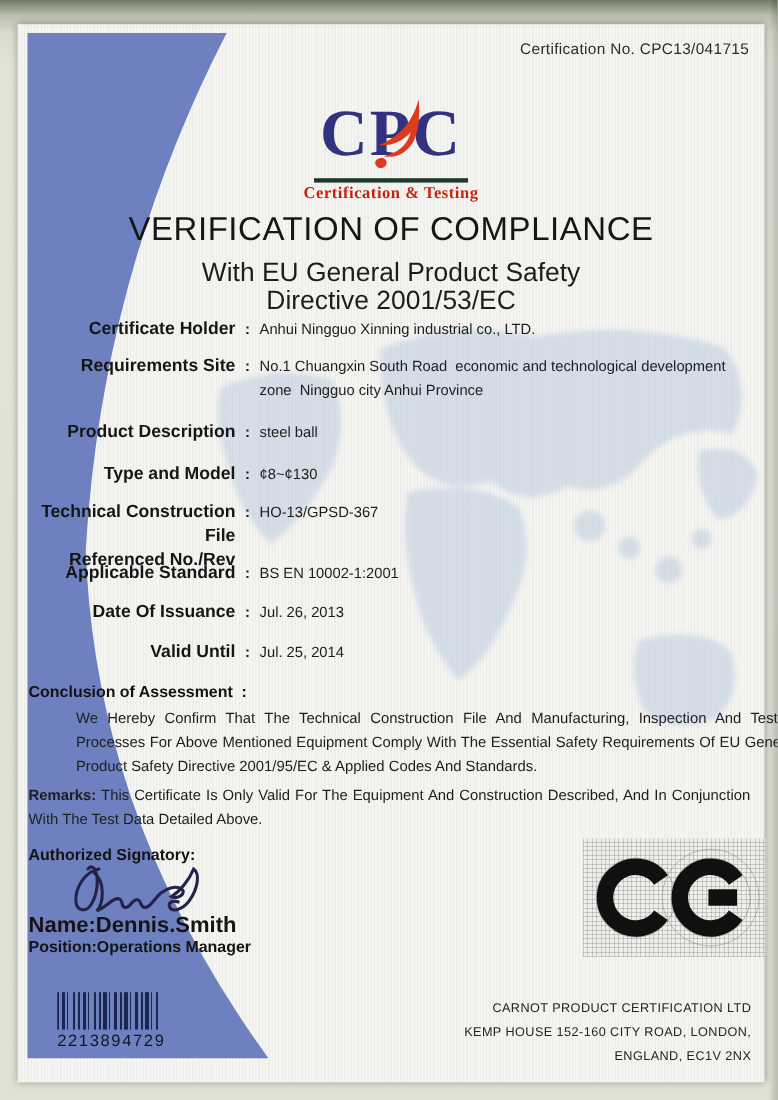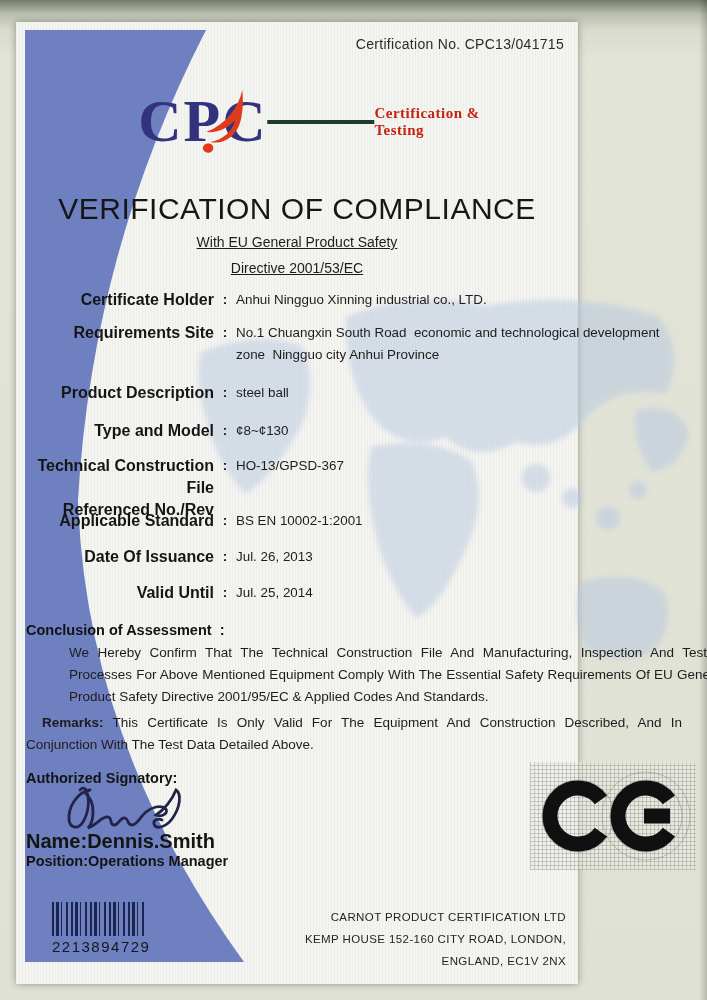--- a/index.html
+++ b/index.html
@@ -1,45 +1,45 @@
 <!DOCTYPE html>
 <html><head>
 <meta charset="utf-8">
 <style>
   html,body{margin:0;padding:0;}
   body{font-family:"Liberation Sans",sans-serif;background:#9aa08c;}
   .photo{position:relative;width:707px;height:1000px;background:linear-gradient(180deg,#747b66 0,#b9bfae 14px,#d9dbcd 30px,#e2e4d8 60px,#dfe1d4 100%);overflow:hidden;}
   .photo::after{content:"";position:absolute;right:0;top:0;width:8px;height:100%;background:linear-gradient(90deg,rgba(0,0,0,0),rgba(0,0,0,.18));}
-  .paper{position:absolute;left:16px;top:22px;width:562px;height:962px;background-color:#f4f4f0;
+  .paper{position:absolute;left:16px;top:22px;width:679px;height:962px;background-color:#f4f4f0;
     background-image:repeating-linear-gradient(90deg,rgba(110,120,140,.055) 0 1px,rgba(0,0,0,0) 1px 3px);
     box-shadow:0 0 7px rgba(0,0,0,.35);}
   .layer{position:absolute;left:0;top:0;width:679px;height:962px;pointer-events:none;}
 
   .cert-no{position:absolute;top:14px;right:14px;font-size:14px;color:#2b2b2b;letter-spacing:.3px;}
 
-  .logo{position:absolute;top:60px;left:50%;transform:translateX(-50%);display:flex;flex-direction:row;align-items:center;margin-left:20px;}
+  .logo{position:absolute;top:60px;left:50%;transform:translateX(-50%);display:flex;flex-direction:column;align-items:center;}
   .logo-word{position:relative;font-family:"Liberation Serif",serif;font-weight:700;font-size:60px;line-height:78px;color:#32327e;letter-spacing:2px;}
   .logo-swoosh{position:absolute;left:54px;top:6px;}
   .logo-rule{width:140px;height:4px;background:#1d3a2a;margin-top:2px;}
   .logo-tagline{font-family:"Liberation Serif",serif;font-weight:700;font-size:15px;color:#c5220f;margin-top:2px;letter-spacing:.5px;}
 
   .title{position:absolute;top:170px;left:0;width:100%;text-align:center;font-size:30px;color:#161616;letter-spacing:.5px;font-weight:500;}
-  .subtitle{position:absolute;left:0;width:100%;text-align:center;font-size:14px;color:#1d1d1d;text-decoration:underline;}
+  .subtitle{position:absolute;left:0;width:100%;text-align:center;font-size:24px;color:#1d1d1d;}
   .subtitle.s1{top:212px;} .subtitle.s2{top:238px;}
 
   .frow{position:absolute;left:2px;width:668px;display:flex;align-items:flex-start;}
   .flabel{width:196px;text-align:right;font-weight:700;font-size:16px;color:#151515;line-height:22px;white-space:pre-wrap;}
   .fcolon{width:22px;text-align:center;font-weight:700;font-size:13.5px;color:#151515;line-height:22px;}
   .fvalue{flex:1;font-size:13.4px;color:#1d1d1d;line-height:22px;white-space:pre-wrap;}
 
   .conclusion-h{position:absolute;left:10px;top:600px;font-weight:700;font-size:14.5px;color:#131313;white-space:pre-wrap;}
   .para{position:absolute;left:10px;width:656px;font-size:13.5px;color:#1d1d1d;line-height:22px;text-align:justify;}
   .para.concl{top:620px;padding-left:43px;}
   .para.remarks{top:690px;}
-  .para .lead{font-weight:700;padding-left:16px;}
+  .para .lead{font-weight:700;}
 
   .auth-h{position:absolute;left:10px;top:748px;font-weight:700;font-size:14.5px;color:#131313;}
   .signature{position:absolute;left:36px;top:762px;}
   .sig-name{position:absolute;left:10px;top:808px;font-weight:700;font-size:20px;color:#141414;}
   .sig-pos{position:absolute;left:10px;top:831px;font-weight:700;font-size:14.5px;color:#141414;}
 
   .ce-box{position:absolute;left:514px;top:740px;width:166px;height:108px;
     background-color:rgba(236,236,230,.55);
     background-image:repeating-linear-gradient(0deg,rgba(70,70,70,.22) 0 1px,rgba(0,0,0,0) 1px 4px),
                      repeating-linear-gradient(90deg,rgba(70,70,70,.22) 0 1px,rgba(0,0,0,0) 1px 4px);}

